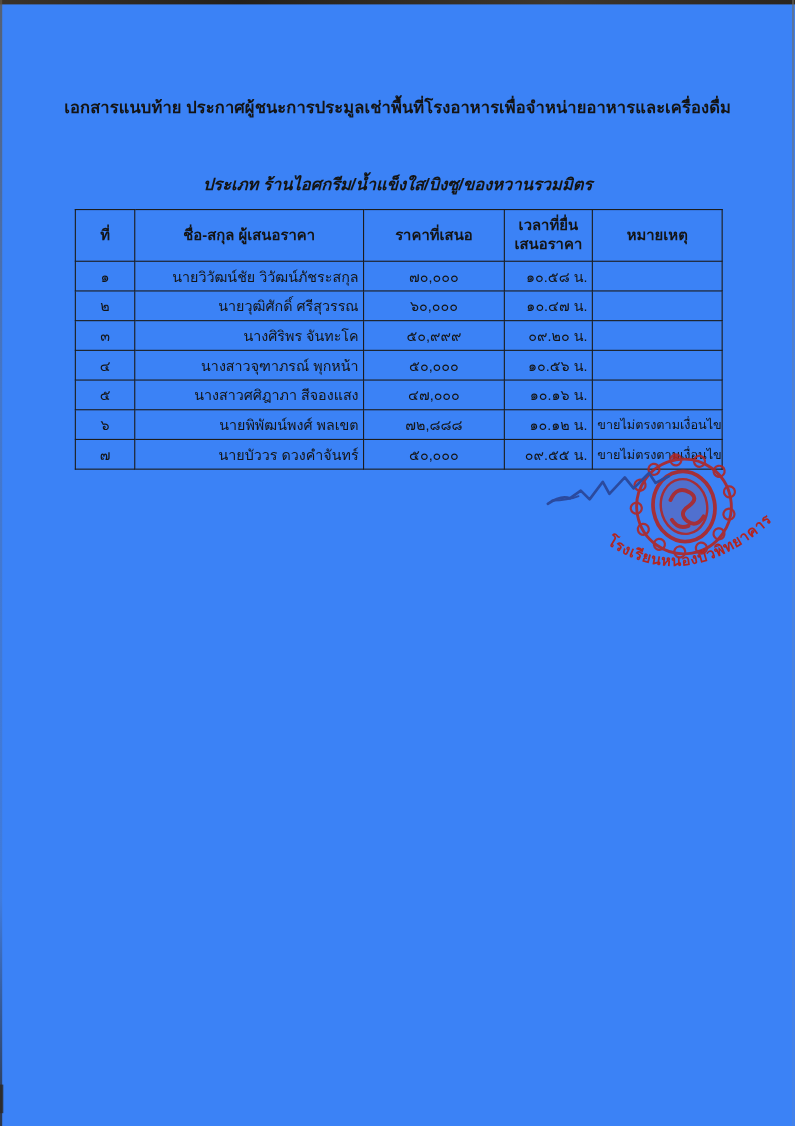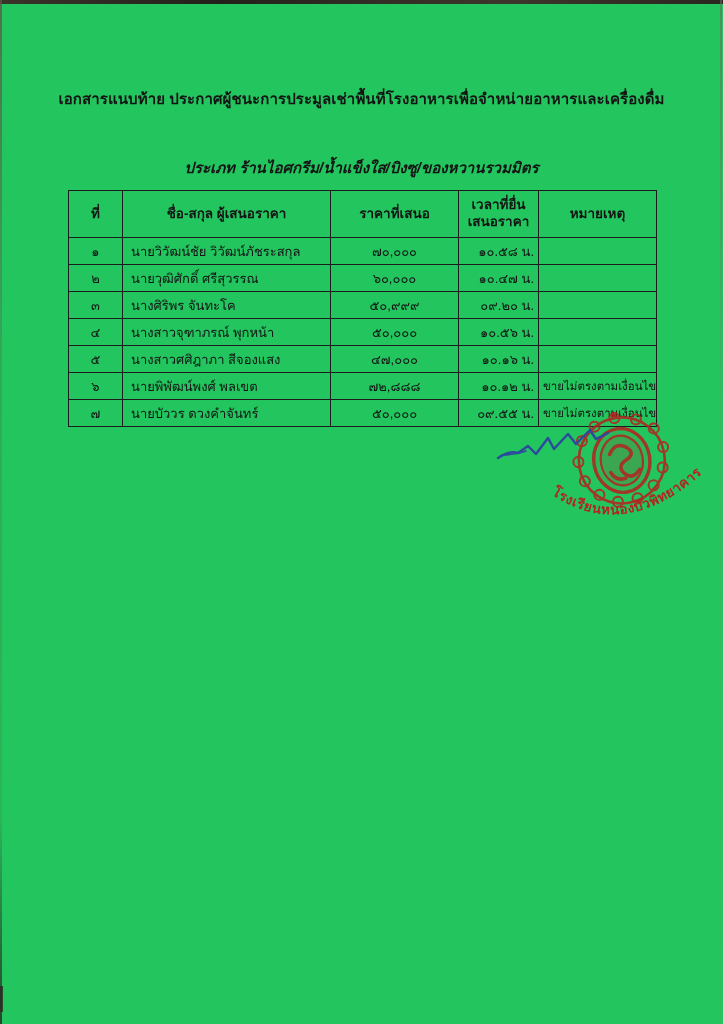--- a/index.html
+++ b/index.html
@@ -1,20 +1,20 @@
 <!DOCTYPE html>
 <html><head>
 <meta charset="utf-8">
 <style>
   html,body { margin:0; padding:0; background:#e8e6e2; }
   .page {
     position:relative;
     width:723px; height:1024px;
     margin:0 auto;
-    background:#22c55e;
+    background:#3b82f6;
     overflow:hidden;
     font-family:"Liberation Sans","DejaVu Sans",sans-serif;
     color:#141414;
   }
   
   .edge-top { position:absolute; top:0; left:0; width:723px; height:4px;
     background:linear-gradient(90deg,#3a332a,#23201b 30%,#3d362c 70%,#2a251f); }
   .edge-left { position:absolute; top:0; left:0; width:2px; height:1024px;
     background:linear-gradient(180deg,rgba(95,85,70,.75),rgba(95,85,70,.25) 35%,rgba(95,85,70,.15) 80%,rgba(40,35,30,.8)); }
   .edge-right { position:absolute; top:0; right:1px; width:2px; height:1024px;
@@ -47,21 +47,21 @@
     height:46px; font-weight:bold; font-size:13.5px;
     text-align:center; vertical-align:middle; line-height:1.25;
   }
   .bid-table tbody td { height:26px; vertical-align:middle; }
   .col-no    { width:54px; }
   .col-name  { width:208px; }
   .col-price { width:128px; }
   .col-time  { width:80px; }
   .col-rem   { width:118px; }
   .cell-no    { text-align:center; }
-  .cell-name  { text-align:left; padding-left:8px !important; }
+  .cell-name  { text-align:right; padding-left:8px !important; }
   .cell-price { text-align:center; }
   .cell-time  { text-align:right; }
   .cell-rem   { text-align:center; font-size:11.5px; }
 
   .footnote {
     position:absolute; left:82px; top:423px;
     font-size:13.5px; font-weight:bold;
   }
 
   .stamp { position:absolute; left:540px; top:412px; width:175px; height:120px; }

